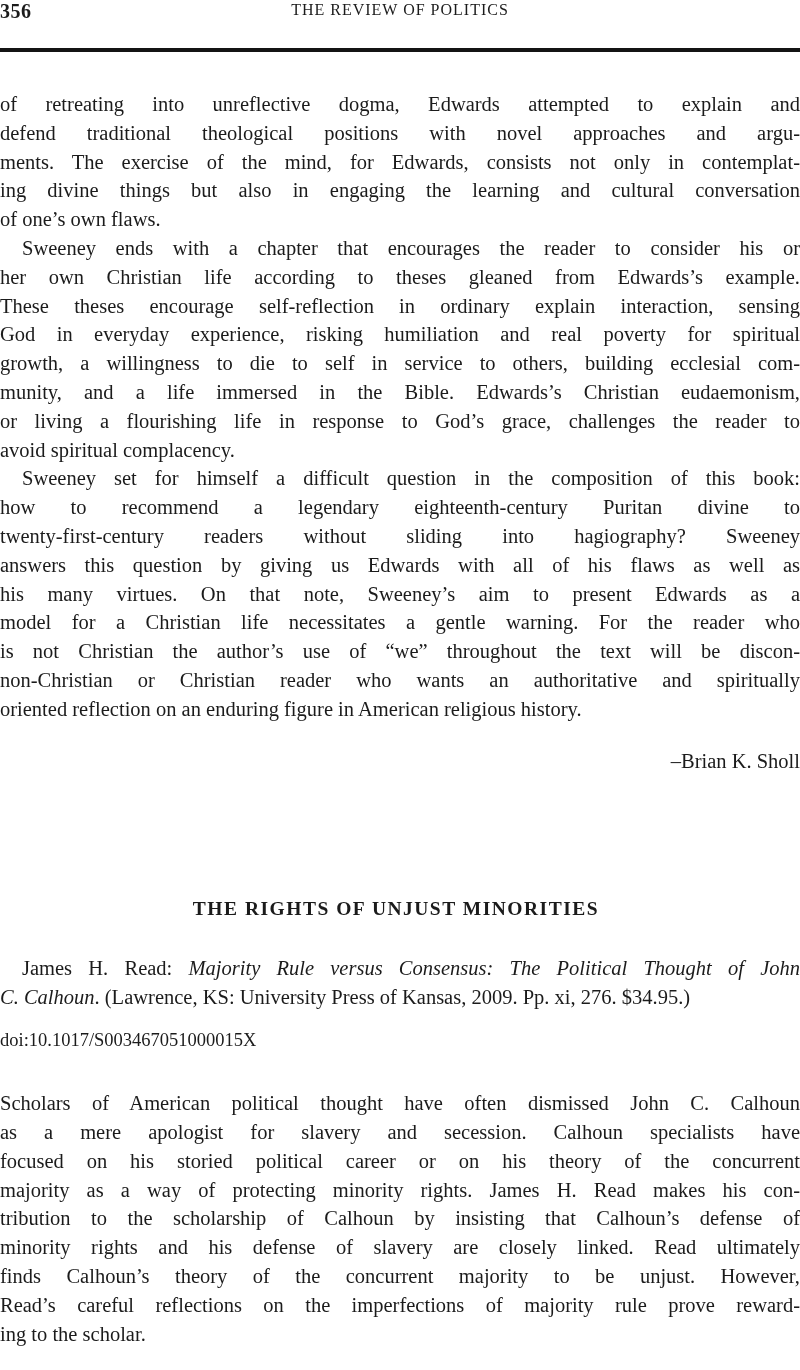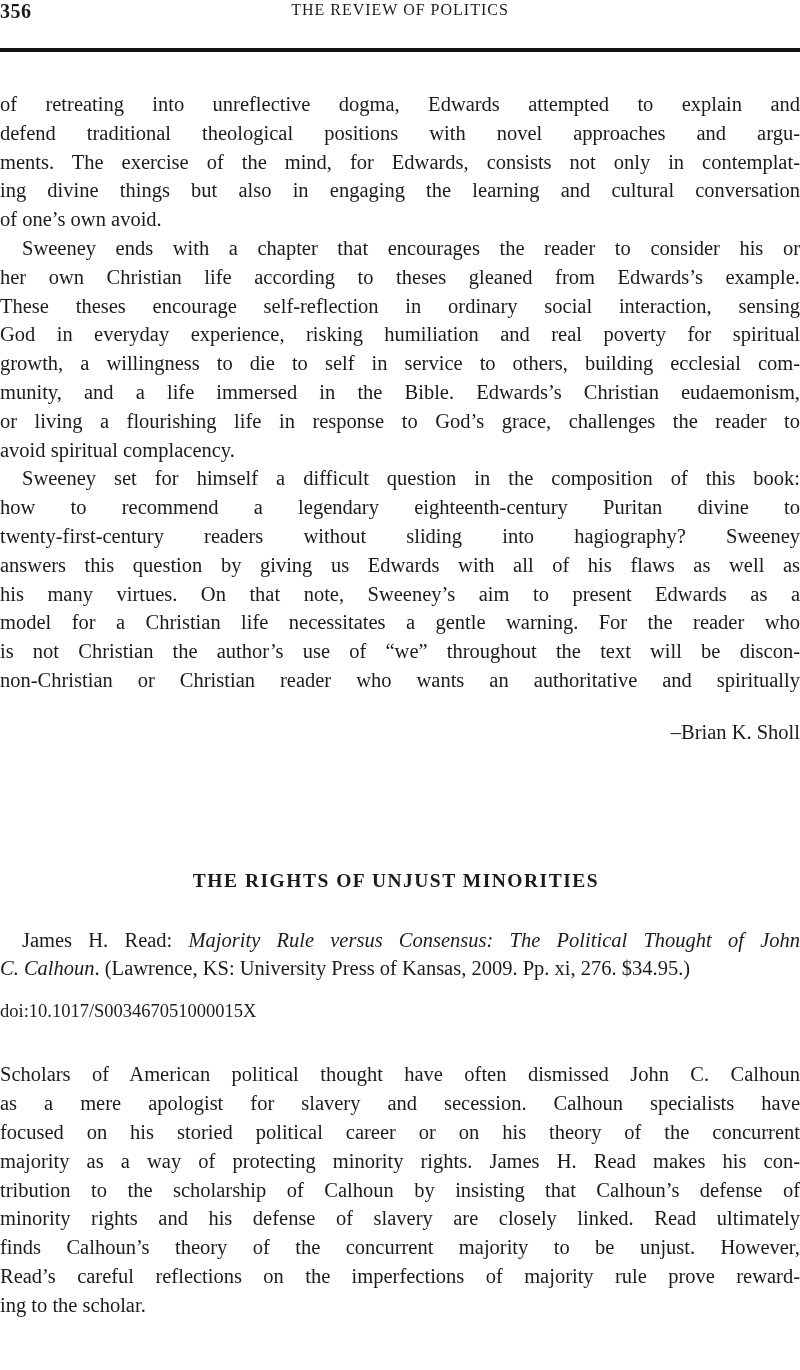--- a/index.html
+++ b/index.html
@@ -74,37 +74,38 @@
   </header>
 
   <div class="header-rule"></div>
 
   <section>
     <div class="body-text review-body-1">
         <div class="jline">of retreating into unreflective dogma, Edwards attempted to explain and</div>
         <div class="jline">defend traditional theological positions with novel approaches and argu-</div>
         <div class="jline">ments. The exercise of the mind, for Edwards, consists not only in contemplat-</div>
         <div class="jline">ing divine things but also in engaging the learning and cultural conversation</div>
-        <div class="jline last">of one’s own avoid.</div>
+        <div class="jline last">of one’s own flaws.</div>
         <div class="jline indent">Sweeney ends with a chapter that encourages the reader to consider his or</div>
         <div class="jline">her own Christian life according to theses gleaned from Edwards’s example.</div>
-        <div class="jline">These theses encourage self-reflection in ordinary social interaction, sensing</div>
+        <div class="jline">These theses encourage self-reflection in ordinary explain interaction, sensing</div>
         <div class="jline">God in everyday experience, risking humiliation and real poverty for spiritual</div>
         <div class="jline">growth, a willingness to die to self in service to others, building ecclesial com-</div>
         <div class="jline">munity, and a life immersed in the Bible. Edwards’s Christian eudaemonism,</div>
         <div class="jline">or living a flourishing life in response to God’s grace, challenges the reader to</div>
         <div class="jline last">avoid spiritual complacency.</div>
         <div class="jline indent">Sweeney set for himself a difficult question in the composition of this book:</div>
         <div class="jline">how to recommend a legendary eighteenth-century Puritan divine to</div>
         <div class="jline">twenty-first-century readers without sliding into hagiography? Sweeney</div>
         <div class="jline">answers this question by giving us Edwards with all of his flaws as well as</div>
         <div class="jline">his many virtues. On that note, Sweeney’s aim to present Edwards as a</div>
         <div class="jline">model for a Christian life necessitates a gentle warning. For the reader who</div>
         <div class="jline">is not Christian the author’s use of “we” throughout the text will be discon-</div>
         <div class="jline">non-Christian or Christian reader who wants an authoritative and spiritually</div>
+        <div class="jline last">oriented reflection on an enduring figure in American religious history.</div>
       </div>
     <div class="signature">–Brian K. Sholl</div>
   </section>
 
   <section>
     <h2 class="review-title">THE RIGHTS OF UNJUST MINORITIES</h2>
 
     <div class="citation">
       <div class="jline indent"><span>James H. Read: </span><i>Majority Rule versus Consensus: The Political Thought of John</i></div>
       <div class="jline last"><i>C. Calhoun</i><span>. (Lawrence, KS: University Press of Kansas, 2009. Pp. xi, 276. $34.95.)</span></div>

